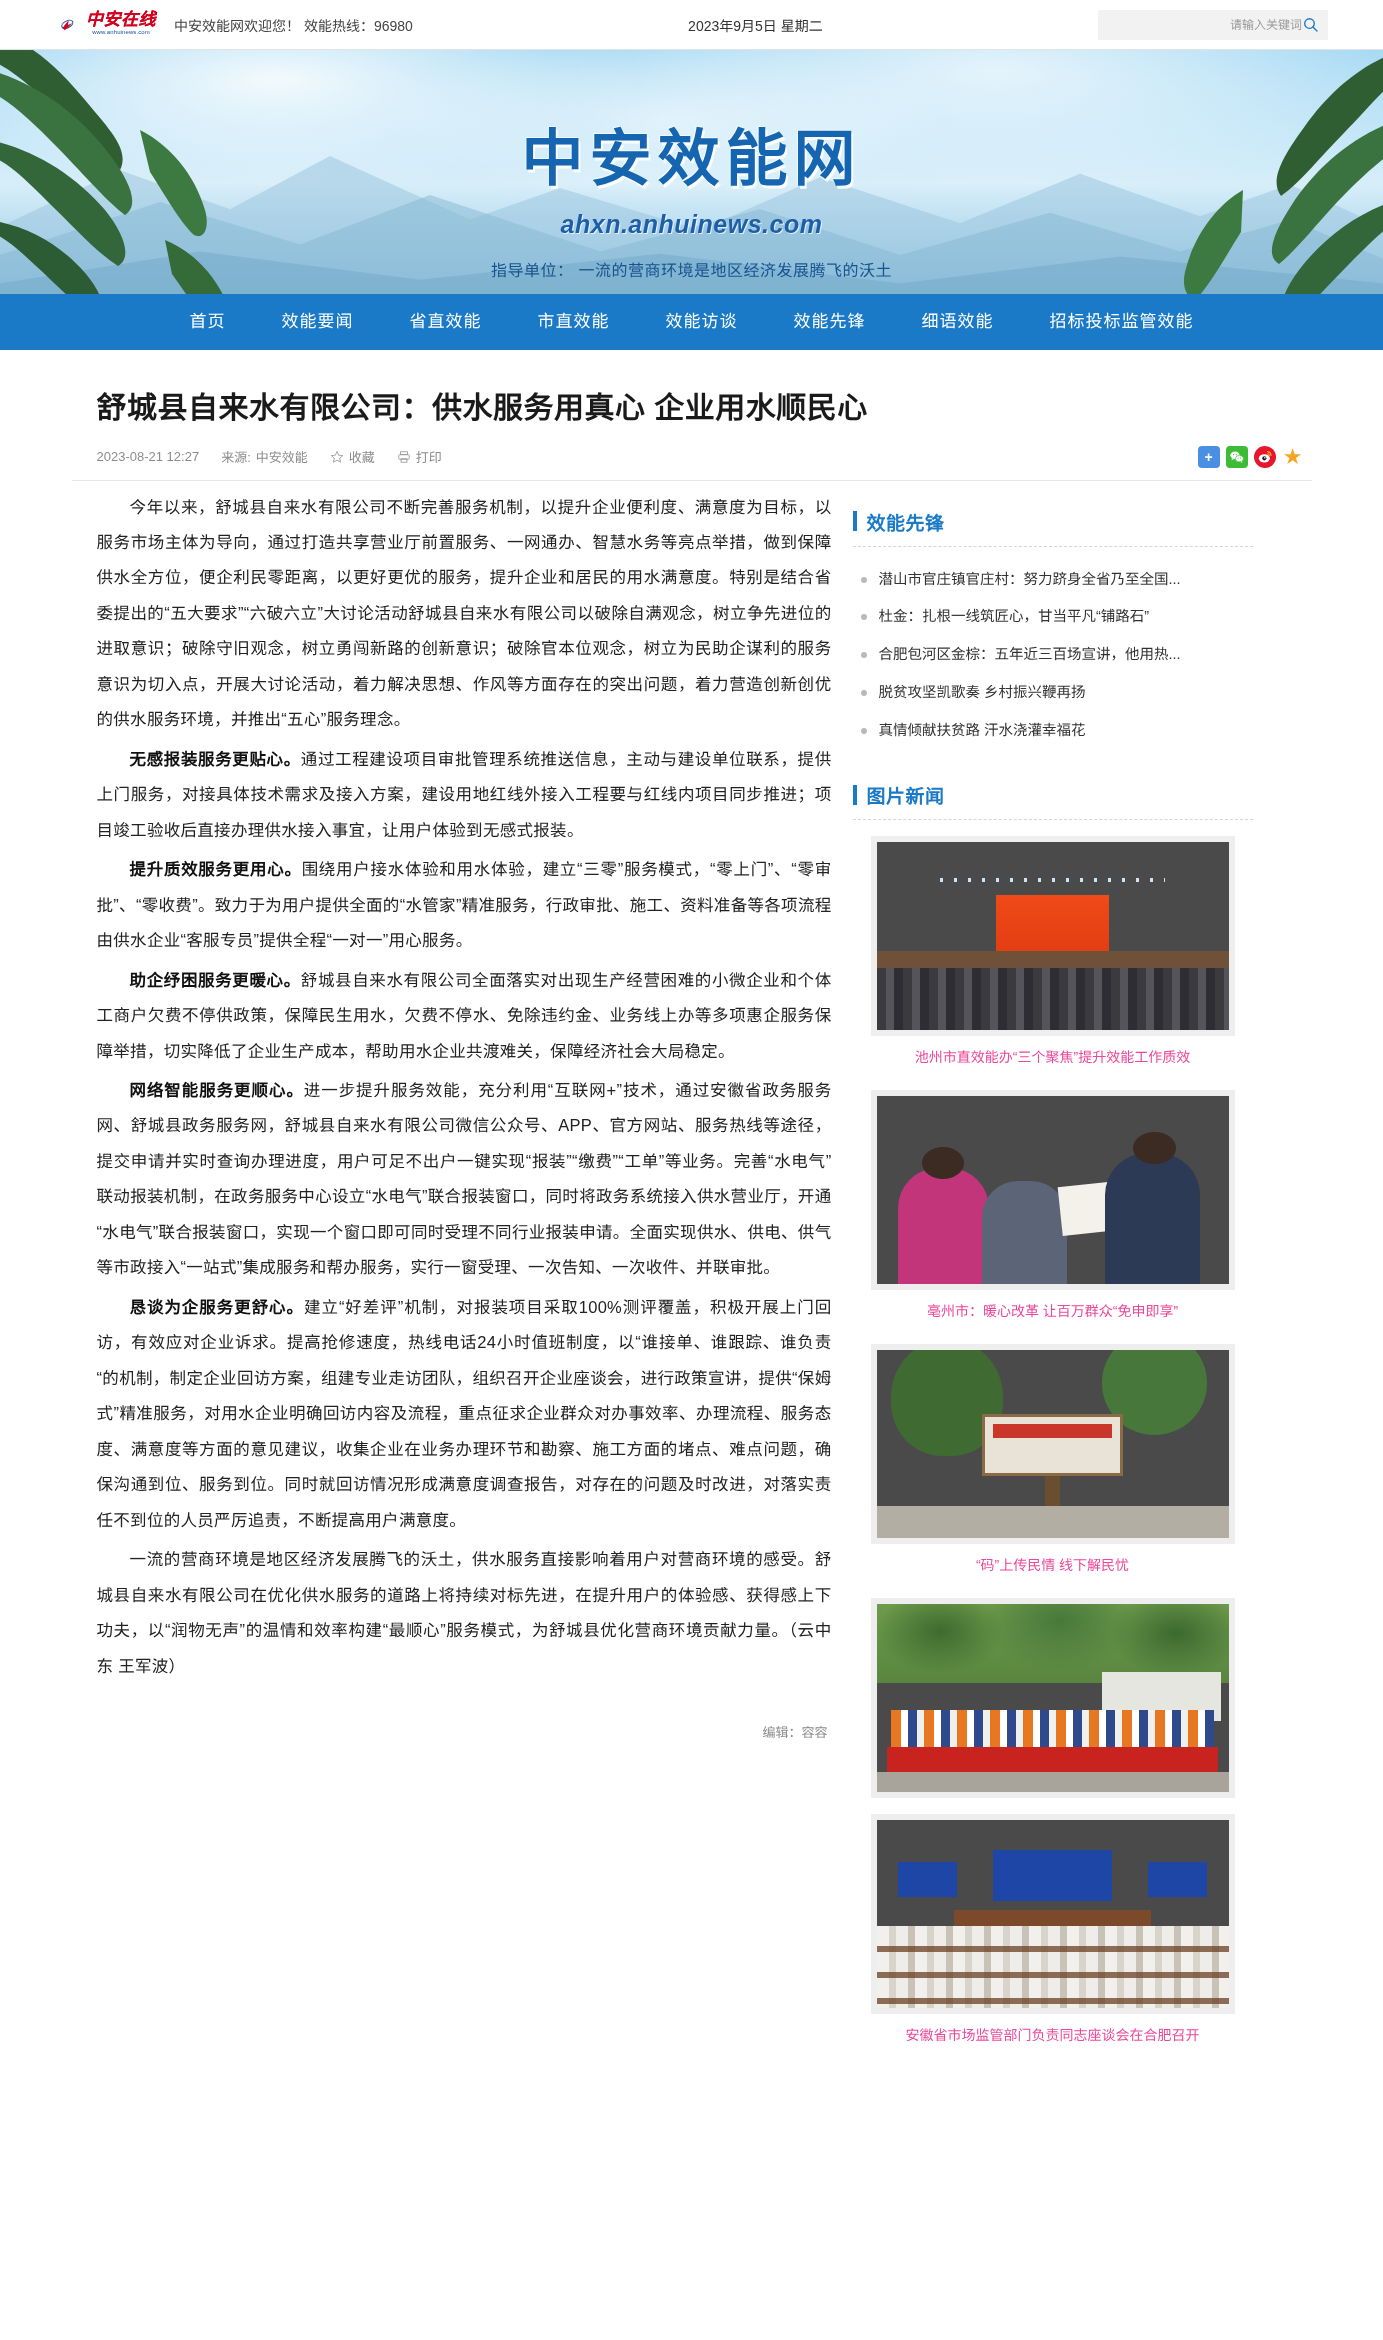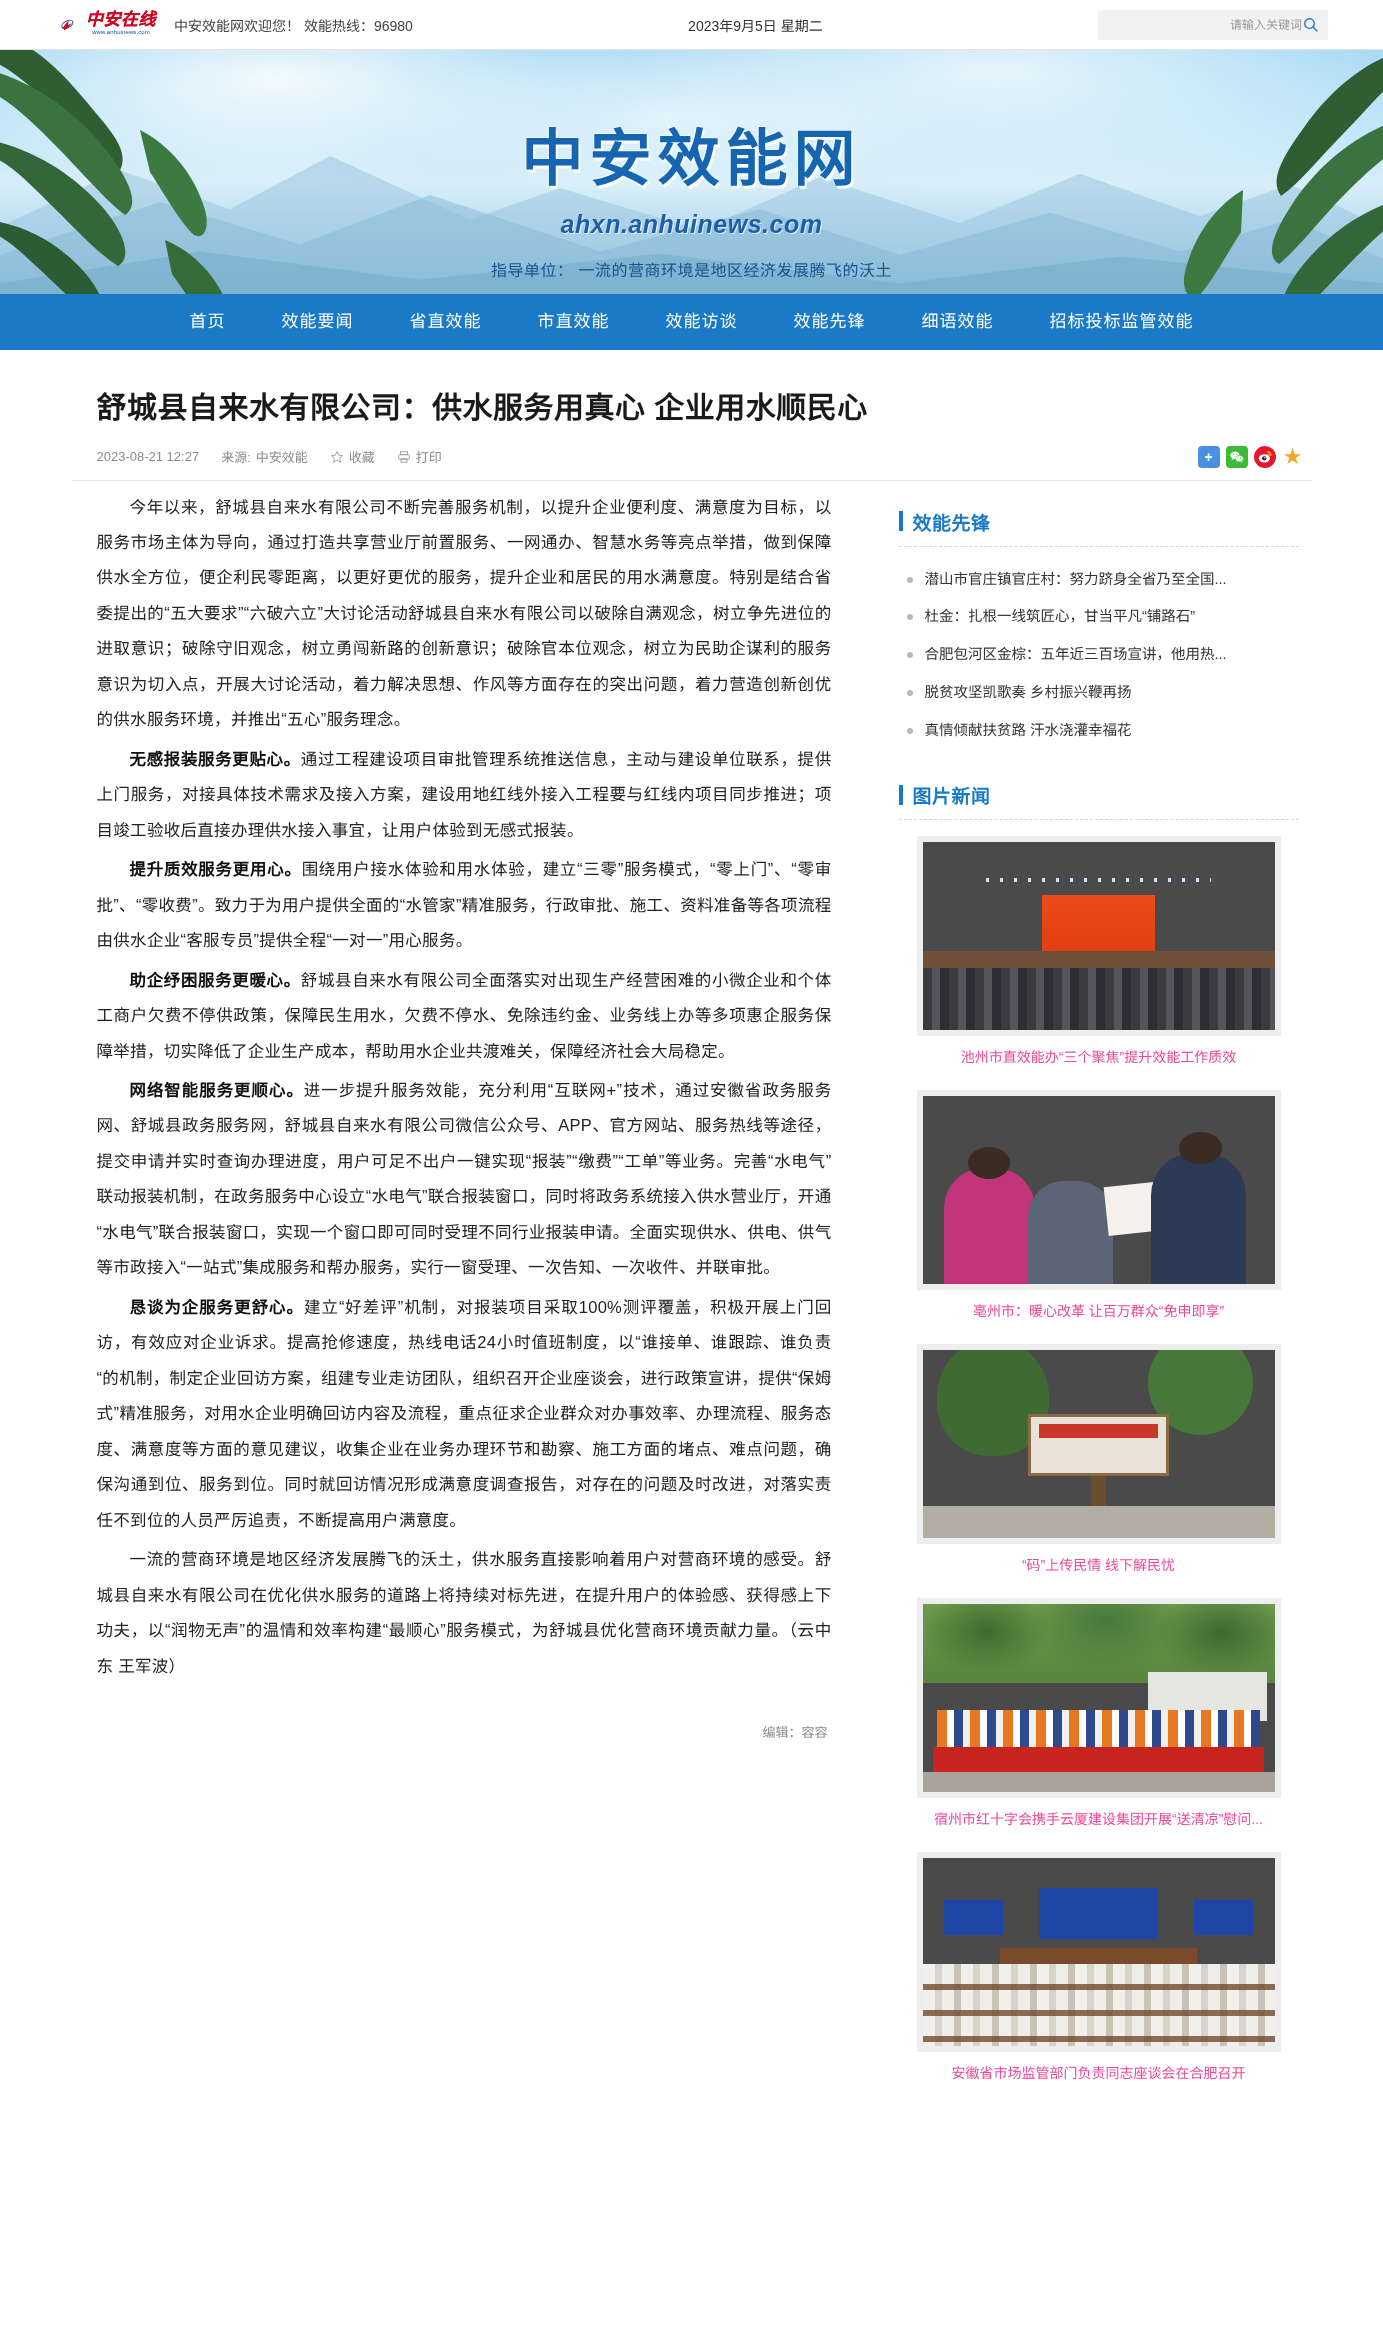--- a/index.html
+++ b/index.html
@@ -201,21 +201,21 @@
     display:flex;align-items:center;justify-content:center;
     font-size:14px;color:#fff;font-weight:bold;
     cursor:pointer;
   }
   .sh.plus { background:#4a90e2; }
   .sh.wechat { background:#3cbb35; }
   .sh.weibo { background:#e6162d; border-radius:50%; }
   .sh.qzone { background:transparent; color:#f5a623; font-size:22px; }
 
   
-  .cols { display:flex; gap:67px; padding:0 25px; }
+  .cols { display:flex; gap:21px; padding:0 25px; }
   .main-col { width:735px; flex:0 0 735px; }
   .side-col { width:400px; flex:0 0 400px; padding-top:18px;}
 
   .article p {
     font-size:16.5px;
     line-height:2.15;
     color:#222;
     text-align:justify;
     text-indent:2em;
     margin-bottom:4px;
@@ -580,23 +580,20 @@
         <div class="pic-item">
           <div class="pic-frame">
             <div class="ph ph4">
               <div class="canopy"></div>
                 <div class="bldg"></div>
                 <div class="people"></div>
               <div class="banner2"></div>
                 <div class="ground"></div>
             </div>
           </div>
-          <div class="pic-cap">
-            <a href="#">宿州市红十字会携手云厦建设集团开展“送清凉”慰问...</a>
-          </div>
         </div>
 
         <div class="pic-item">
           <div class="pic-frame">
             <div class="ph ph5">
               <div class="bscreen-l"></div>
                 <div class="bscreen"></div>
                 <div class="bscreen-r"></div>
               <div class="dais"></div>
                 <div class="seats"></div>

